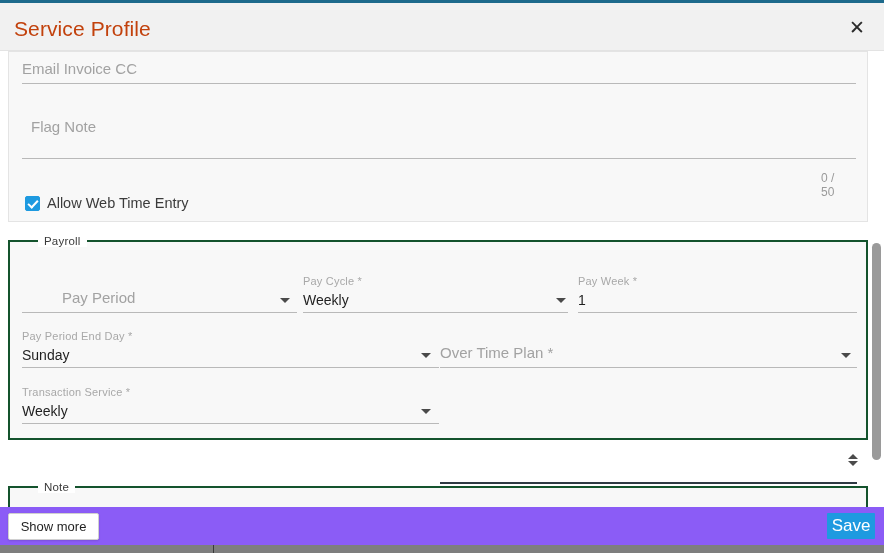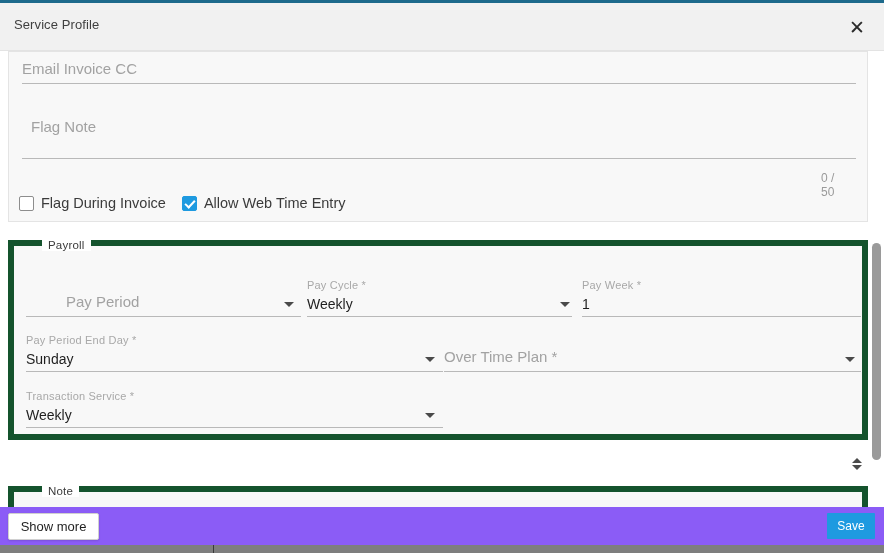--- a/index.html
+++ b/index.html
@@ -37,22 +37,22 @@
     left: 0; top: 3px;
     width: 884px;
     height: 48px;
     background: #f1f1f1;
     border-bottom: 1px solid #e3e3e3;
     box-sizing: border-box;
   }
   .dialog-title {
     position: absolute;
     left: 14px; top: 14px;
-    font-size: 13px;
-    color: #404040;
+    font-size: 21px;
+    color: #c2410c;
     letter-spacing: .1px;
   }
   .close-btn {
     position: absolute;
     right: 14px; top: 11px;
     width: 26px; height: 26px;
     display: flex;
     align-items: center;
     justify-content: center;
     cursor: pointer;
@@ -166,21 +166,21 @@
   }
   .cb-label {
     font-size: 14.5px;
     color: #3b3b3b;
     white-space: nowrap;
   }
 
   
   .fieldset {
     position: absolute;
-    border: 6px solid #14532d;
+    border: 2px solid #14532d;
     background: #f8f8f8;
     box-sizing: border-box;
   }
   .fieldset-legend {
     position: absolute;
     top: -7px;
     left: 28px;
     background: #ffffff;
     padding: 0 6px;
     font-size: 11.5px;
@@ -280,21 +280,21 @@
     box-shadow: 0 1px 2px rgba(0,0,0,.12);
     padding: 0;
   }
   .save-btn {
     position: absolute;
     right: 9px; top: 6px;
     width: 48px; height: 26px;
     background: #1e9ae0;
     border: none;
     color: #ffffff;
-    font-size: 12px;
+    font-size: 17px;
     cursor: pointer;
     font-family: "Liberation Sans", sans-serif;
     border-radius: 1px;
     padding: 0;
   }
 
   
   .bottom-strip {
     position: absolute;
     left: 0; top: 545px;
@@ -330,24 +330,20 @@
         <div class="underline" style="left:13px; top:31px; width:834px;"></div>
       </div>
 
       <div class="field" style="left:0;top:0;">
         <div class="field-placeholder" style="left:22px; top:66px;">Flag Note</div>
         <div class="underline" style="left:13px; top:106px; width:834px;"></div>
         <div class="counter" style="left:812px; top:119px;">0 / 50</div>
       </div>
 
       <div class="cb-row" style="left:10px; top:143px;">
-        <div class="cb-item">
-          <span class="cb-box"></span>
-          <span class="cb-label">Flag During Invoice</span>
-        </div>
         <div class="cb-item" style="margin-left:6px;">
           <span class="cb-box checked"></span>
           <span class="cb-label">Allow Web Time Entry</span>
         </div>
       </div>
     </div>
 
     <div class="fieldset fs-payroll">
       <div class="fieldset-legend">Payroll</div>
 

